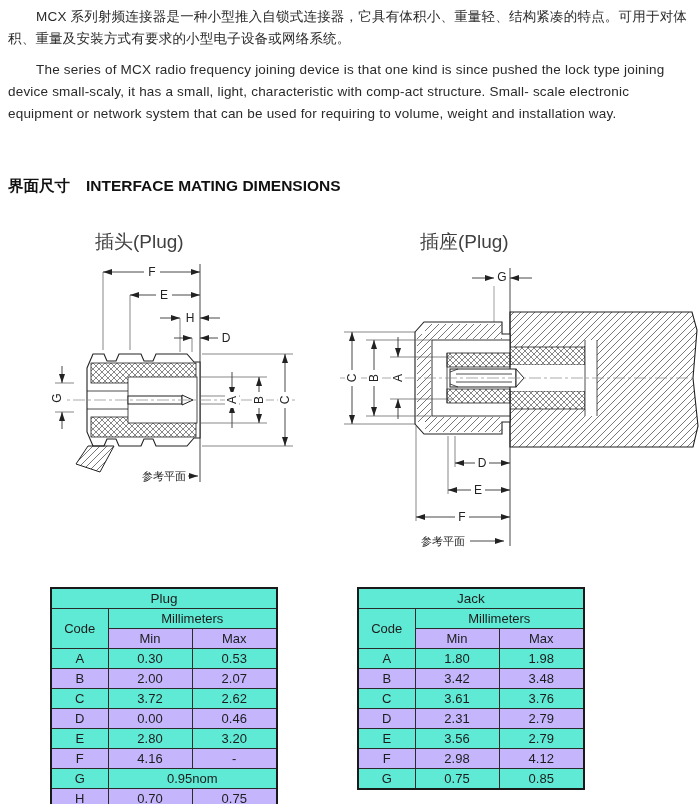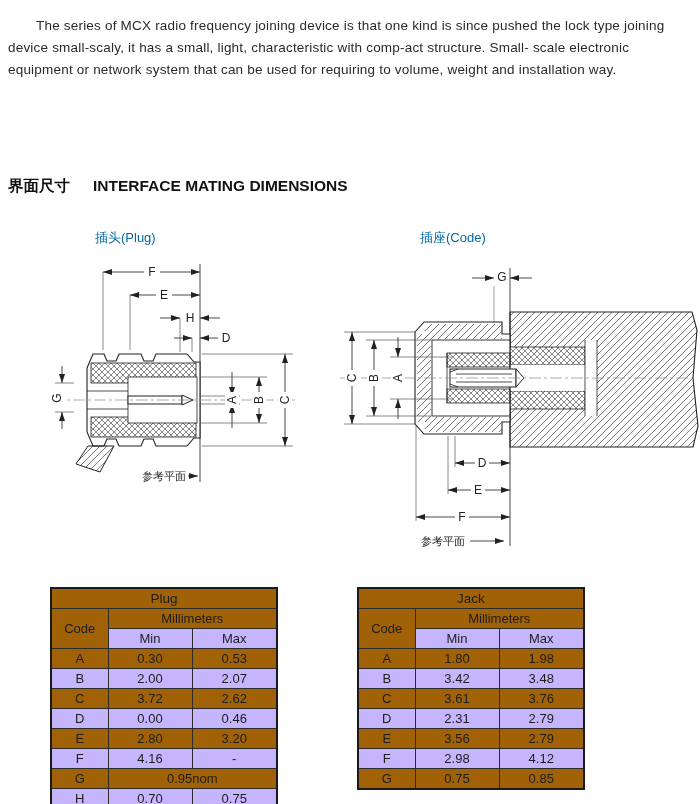--- a/index.html
+++ b/index.html
@@ -5,36 +5,36 @@
   html,body{margin:0;padding:0;background:#e8e8e8;}
   .page{
     position:relative;width:700px;height:804px;background:#ffffff;
     font-family:"Liberation Sans","DejaVu Sans",sans-serif;color:#2a2a2a;
     overflow:hidden;margin:0 auto;
   }
   .intro{position:absolute;top:6px;left:8px;width:688px;}
   .intro p{margin:0;font-size:13.5px;line-height:22px;text-indent:28px;letter-spacing:0.2px;}
   .intro p.en{margin-top:9px;}
   .section-heading{position:absolute;top:176px;left:8px;font-size:15.5px;font-weight:bold;color:#111;}
-  .section-heading .zh{margin-right:23px;}
-  .fig-label{position:absolute;font-size:13px;color:#0369a1;}
+  .section-heading .zh{margin-right:16px;}
+  .fig-label{position:absolute;font-size:19px;color:#404040;}
   #plug-label{top:229px;left:95px;}
   #jack-label{top:229px;left:420px;}
   svg text{font-family:"Liberation Sans","DejaVu Sans",sans-serif;}
   .dimtxt{font-size:12px;fill:#222;}
   .reftxt{font-size:11px;fill:#222;}
   table.spec{
     position:absolute;border-collapse:collapse;border:2px solid #1a1a1a;
     font-size:13px;color:#1d1d1d;table-layout:fixed;
   }
   #plug-table{top:587px;left:50px;}
   #jack-table{top:587px;left:357px;}
   table.spec td{
     border:1px solid #2b2b2b;text-align:center;vertical-align:middle;
-    height:19px;padding:0 2px;background:#a16207;
+    height:19px;padding:0 2px;background:#5eead4;
   }
   table.spec td.gray{background:#c4b5fd;}
   table.spec td.t-title{font-size:13.5px;}
 </style>
 </head>
 <body>
 
 <div class="page">
 
   <svg width="0" height="0" style="position:absolute" aria-hidden="true">
@@ -48,29 +48,30 @@
       <marker id="ah" markerWidth="10" markerHeight="8" refX="9" refY="3" orient="auto" markerUnits="userSpaceOnUse">
         <path d="M0,0 L9,3 L0,6 Z" fill="#222"></path>
       </marker>
       <marker id="ahr" markerWidth="10" markerHeight="8" refX="0" refY="3" orient="auto" markerUnits="userSpaceOnUse">
         <path d="M9,0 L0,3 L9,6 Z" fill="#222"></path>
       </marker>
     </defs>
   </svg>
 
   <div class="intro">
+    <p class="zh">MCX 系列射频连接器是一种小型推入自锁式连接器，它具有体积小、重量轻、结构紧凑的特点。可用于对体积、重量及安装方式有要求的小型电子设备或网络系统。</p>
     <p class="en">The series of MCX radio frequency joining device is that one kind is since pushed the lock type joining device small-scaly, it has a small, light, characteristic with comp-act structure. Small- scale electronic equipment or network system that can be used for requiring to volume, weight and installation way.</p>
   </div>
 
   <div class="section-heading">
     <span class="zh">界面尺寸</span><span class="en">INTERFACE MATING DIMENSIONS</span>
   </div>
 
   <div class="fig-label" id="plug-label">插头(Plug)</div>
-  <div class="fig-label" id="jack-label">插座(Code)</div>
+  <div class="fig-label" id="jack-label">插座(Plug)</div>
 
   <svg style="position:absolute;left:40px;top:256px" width="290" height="250" viewBox="40 256 290 250">
 
     <line x1="200" y1="264" x2="200" y2="482" stroke="#333" stroke-width="0.9"></line>
 
     <line x1="103" y1="272" x2="103" y2="350" stroke="#555" stroke-width="0.7"></line>
     <line x1="103" y1="272" x2="200" y2="272" stroke="#333" stroke-width="0.9" marker-start="url(#ahr)" marker-end="url(#ah)"></line>
     <rect x="144" y="265" width="16" height="13" fill="#fff"></rect>
     <text class="dimtxt" x="152" y="276" text-anchor="middle">F</text>
 

